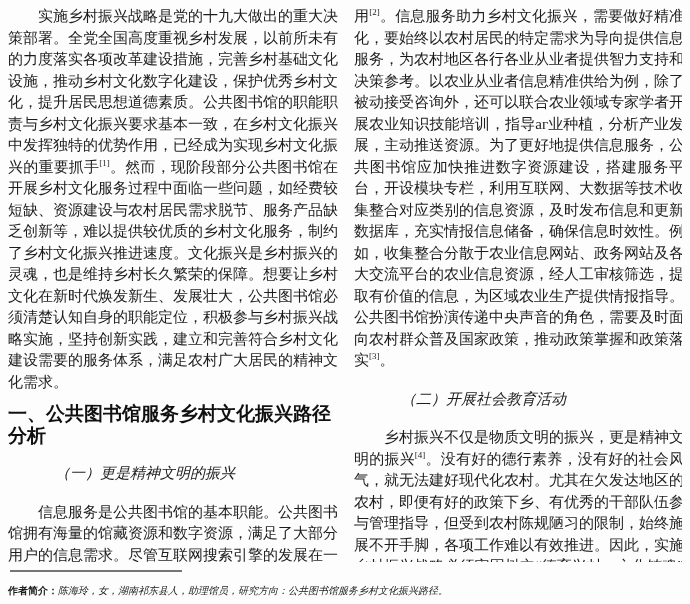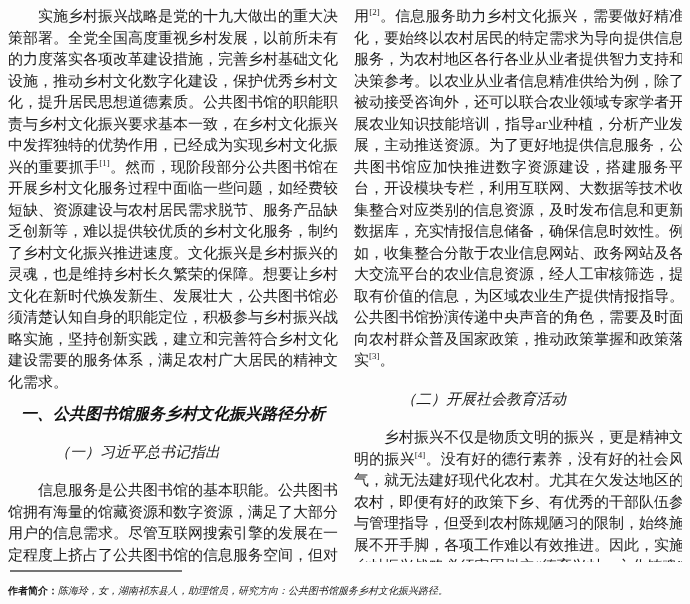--- a/index.html
+++ b/index.html
@@ -29,26 +29,24 @@
     margin: 0;
     font-size: 15px;
     line-height: 21.5px;
     text-align: justify;
     letter-spacing: 0;
   }
   .indent { text-indent: 2em; }
   h2.section-heading {
     margin: 10px 0 8px 0;
     font-family: "Liberation Sans", "DejaVu Sans", sans-serif;
-    font-size: 16px;
+    font-size: 19px;
     font-weight: bold;
     line-height: 21.5px;
-    text-align: center;
     color: #101010;
-    font-style: italic;
   }
   p.subheading {
     margin: 17px;
     font-size: 15px;
     line-height: 21.5px;
     font-style: italic;
     text-indent: 2em;
     color: #1c1c1c;
   }
   sup.ref {
@@ -86,21 +84,21 @@
 <body>
 
 <div class="page">
   <div class="columns">
 
     <div class="col">
       <p class="para indent"><span>实施乡村振兴战略是党的十九大做出的重大决策部署。全党全国高度重视乡村发展，以前所未有的力度落实各项改革建设措施，完善乡村基础文化设施，推动乡村文化数字化建设，保护优秀乡村文化，提升居民思想道德素质。公共图书馆的职能职责与乡村文化振兴要求基本一致，在乡村文化振兴中发挥独特的优势作用，已经成为实现乡村文化振兴的重要抓手</span><sup class="ref">[1]</sup><span>。然而，现阶段部分公共图书馆在开展乡村文化服务过程中面临一些问题，如经费较短缺、资源建设与农村居民需求脱节、服务产品缺乏创新等，难以提供较优质的乡村文化服务，制约了乡村文化振兴推进速度。文化振兴是乡村振兴的灵魂，也是维持乡村长久繁荣的保障。想要让乡村文化在新时代焕发新生、发展壮大，公共图书馆必须清楚认知自身的职能定位，积极参与乡村振兴战略实施，坚持创新实践，建立和完善符合乡村文化建设需要的服务体系，满足农村广大居民的精神文化需求。</span></p>
 
       <h2 class="section-heading">一、公共图书馆服务乡村文化振兴路径分析</h2>
 
-      <p class="subheading">（一）习近平总书记指出</p>
+      <p class="subheading">（一）更是精神文明的振兴</p>
 
       <p class="para indent">信息服务是公共图书馆的基本职能。公共图书馆拥有海量的馆藏资源和数字资源，满足了大部分用户的信息需求。尽管互联网搜索引擎的发展在一定程度上挤占了公共图书馆的信息服务空间，但对信息渠道相对狭窄、居民信息素养普遍不高的农村地区来说，公共图书馆依旧发挥重要的情报中心作</p>
     </div>
 
     <div class="col">
       <p class="para"><span>用</span><sup class="ref">[2]</sup><span>。信息服务助力乡村文化振兴，需要做好精准化，要始终以农村居民的特定需求为导向提供信息服务，为农村地区各行各业从业者提供智力支持和决策参考。以农业从业者信息精准供给为例，除了被动接受咨询外，还可以联合农业领域专家学者开展农业知识技能培训，指导аг业种植，分析产业发展，主动推送资源。为了更好地提供信息服务，公共图书馆应加快推进数字资源建设，搭建服务平台，开设模块专栏，利用互联网、大数据等技术收集整合对应类别的信息资源，及时发布信息和更新数据库，充实情报信息储备，确保信息时效性。例如，收集整合分散于农业信息网站、政务网站及各大交流平台的农业信息资源，经人工审核筛选，提取有价值的信息，为区域农业生产提供情报指导。公共图书馆扮演传递中央声音的角色，需要及时面向农村群众普及国家政策，推动政策掌握和政策落实</span><sup class="ref">[3]</sup><span>。</span></p>
 
       <p class="subheading">（二）开展社会教育活动</p>
 
       <p class="para indent"><span>乡村振兴不仅是物质文明的振兴，更是精神文明的振兴</span><sup class="ref">[4]</sup><span>。没有好的德行素养，没有好的社会风气，就无法建好现代化农村。尤其在欠发达地区的农村，即便有好的政策下乡、有优秀的干部队伍参与管理指导，但受到农村陈规陋习的限制，始终施展不开手脚，各项工作难以有效推进。因此，实施乡村振兴战略必须牢固树立“德育兴村，文化铸魂”理念。习近平总书记指出：“要推动乡村文化振兴，加强农村思想道德建设和公共文化建设，以社会主义核心</span></p>

